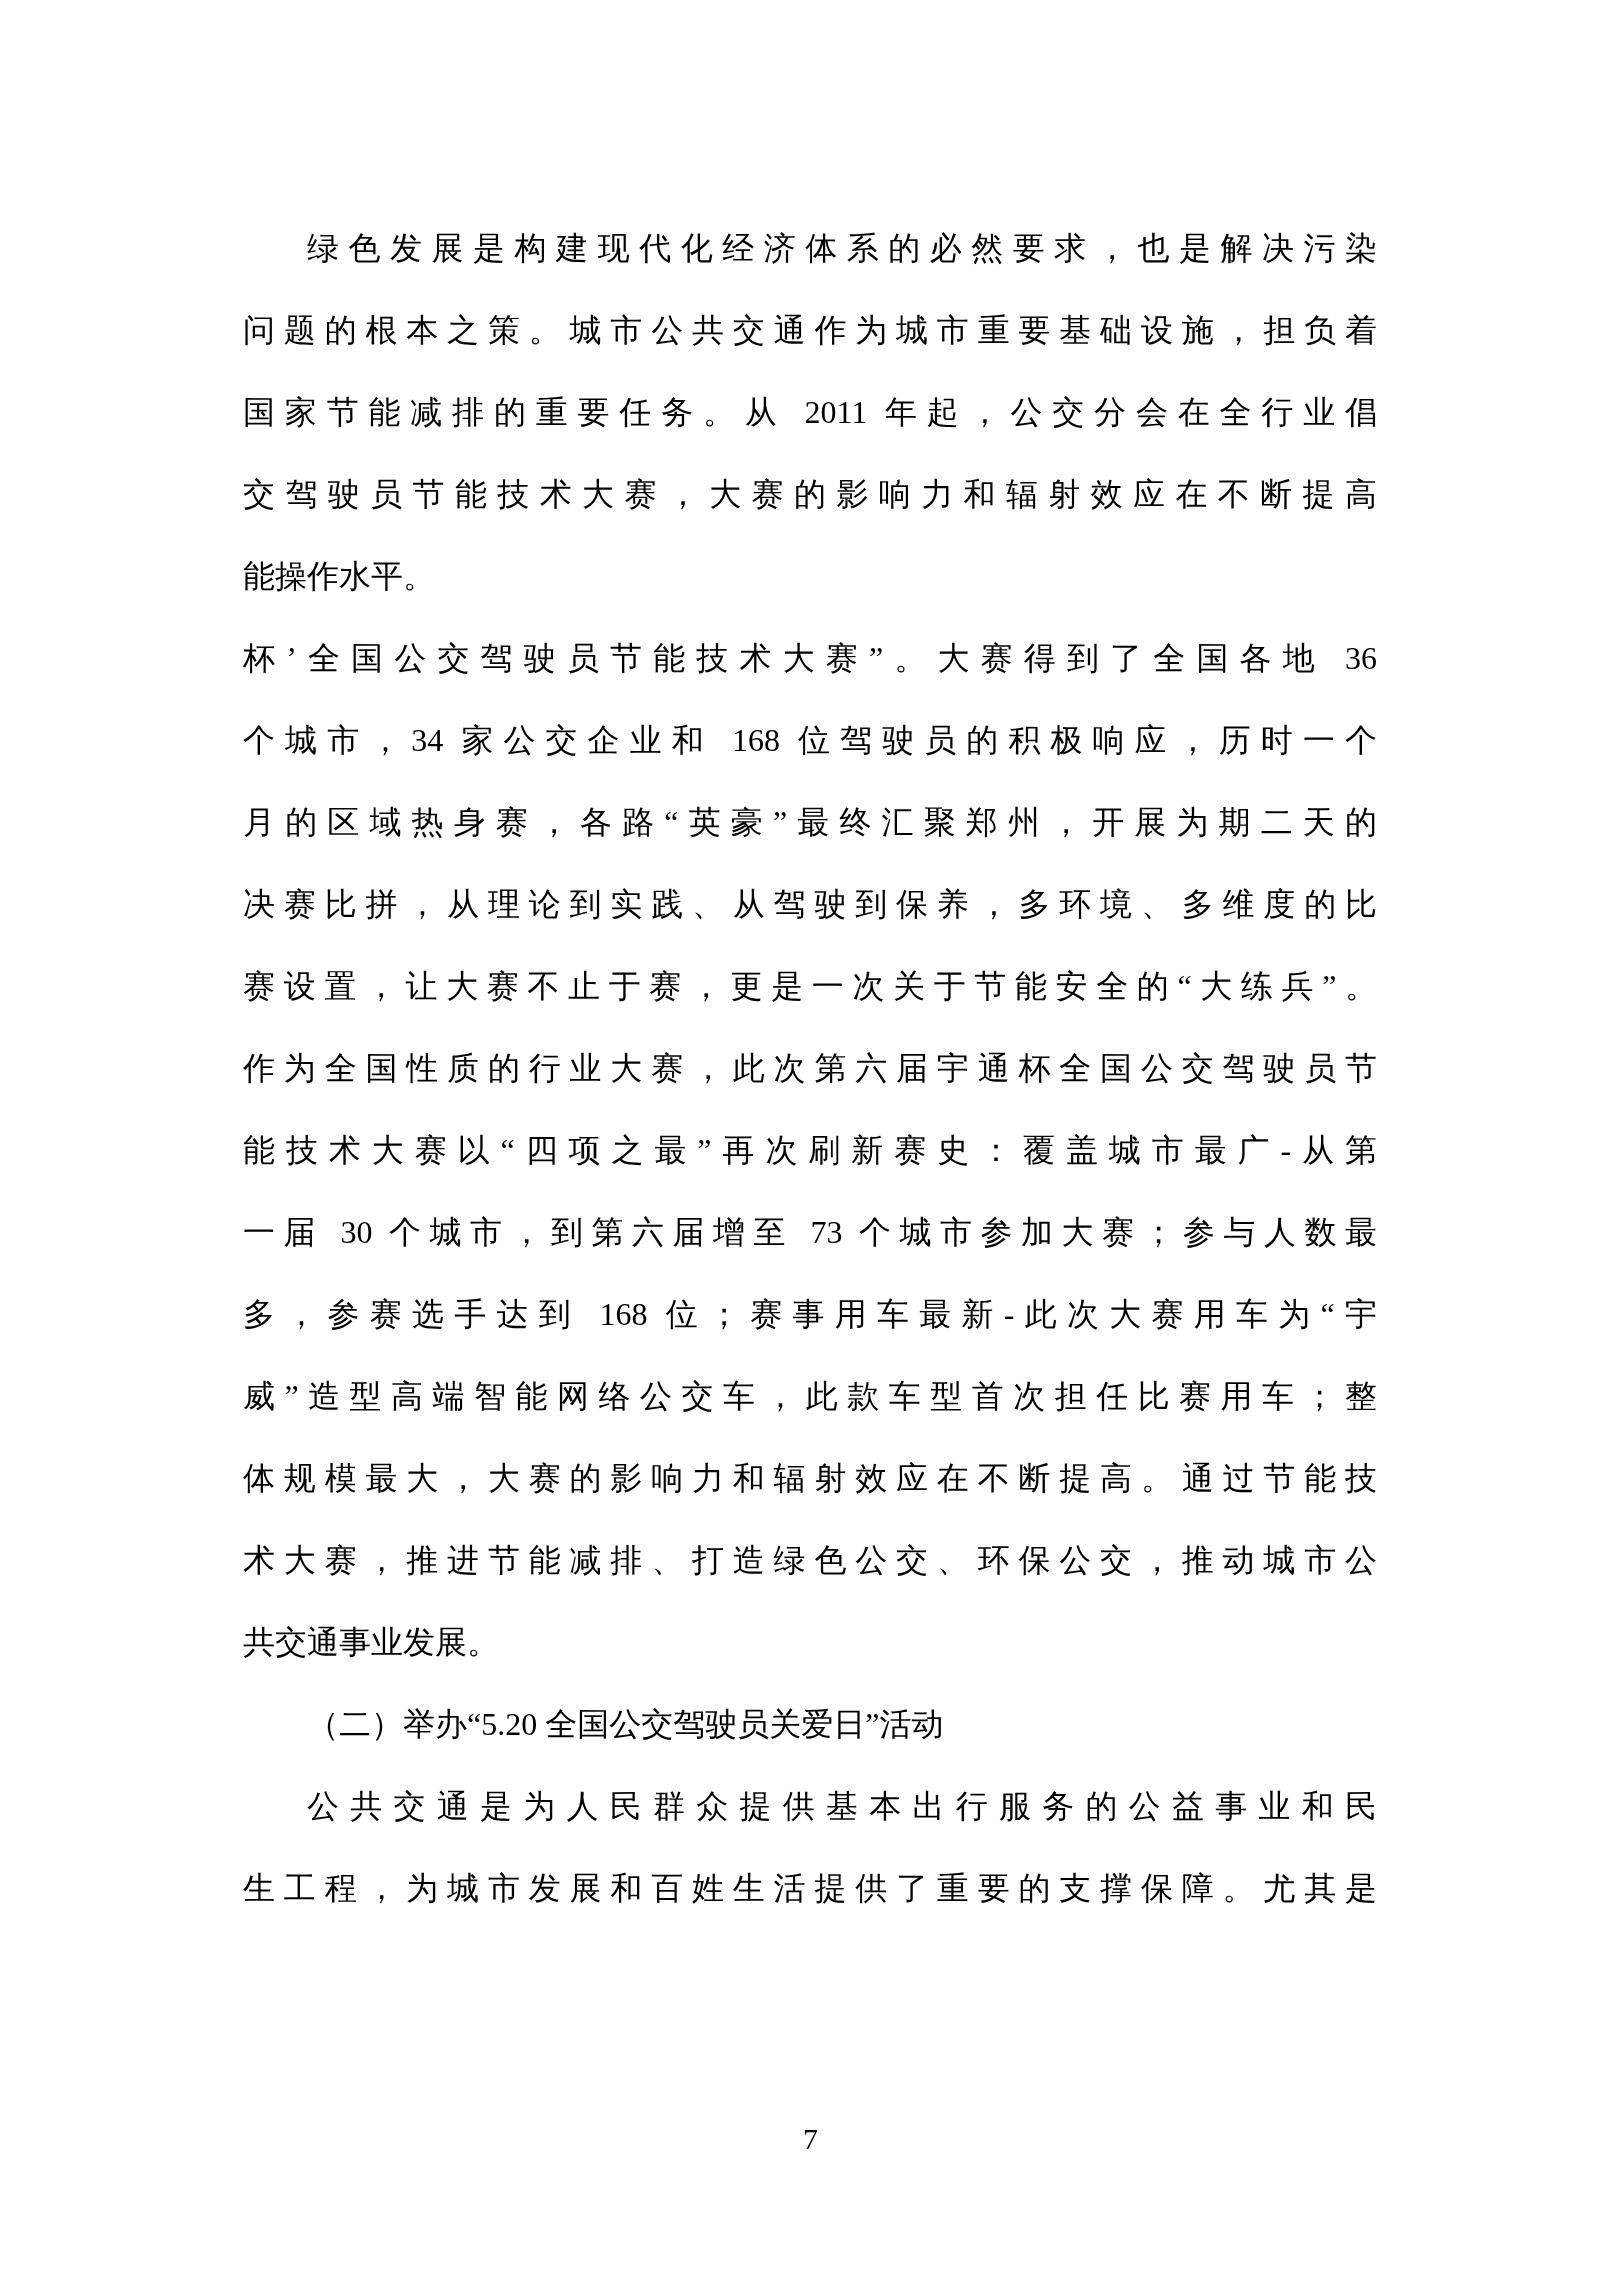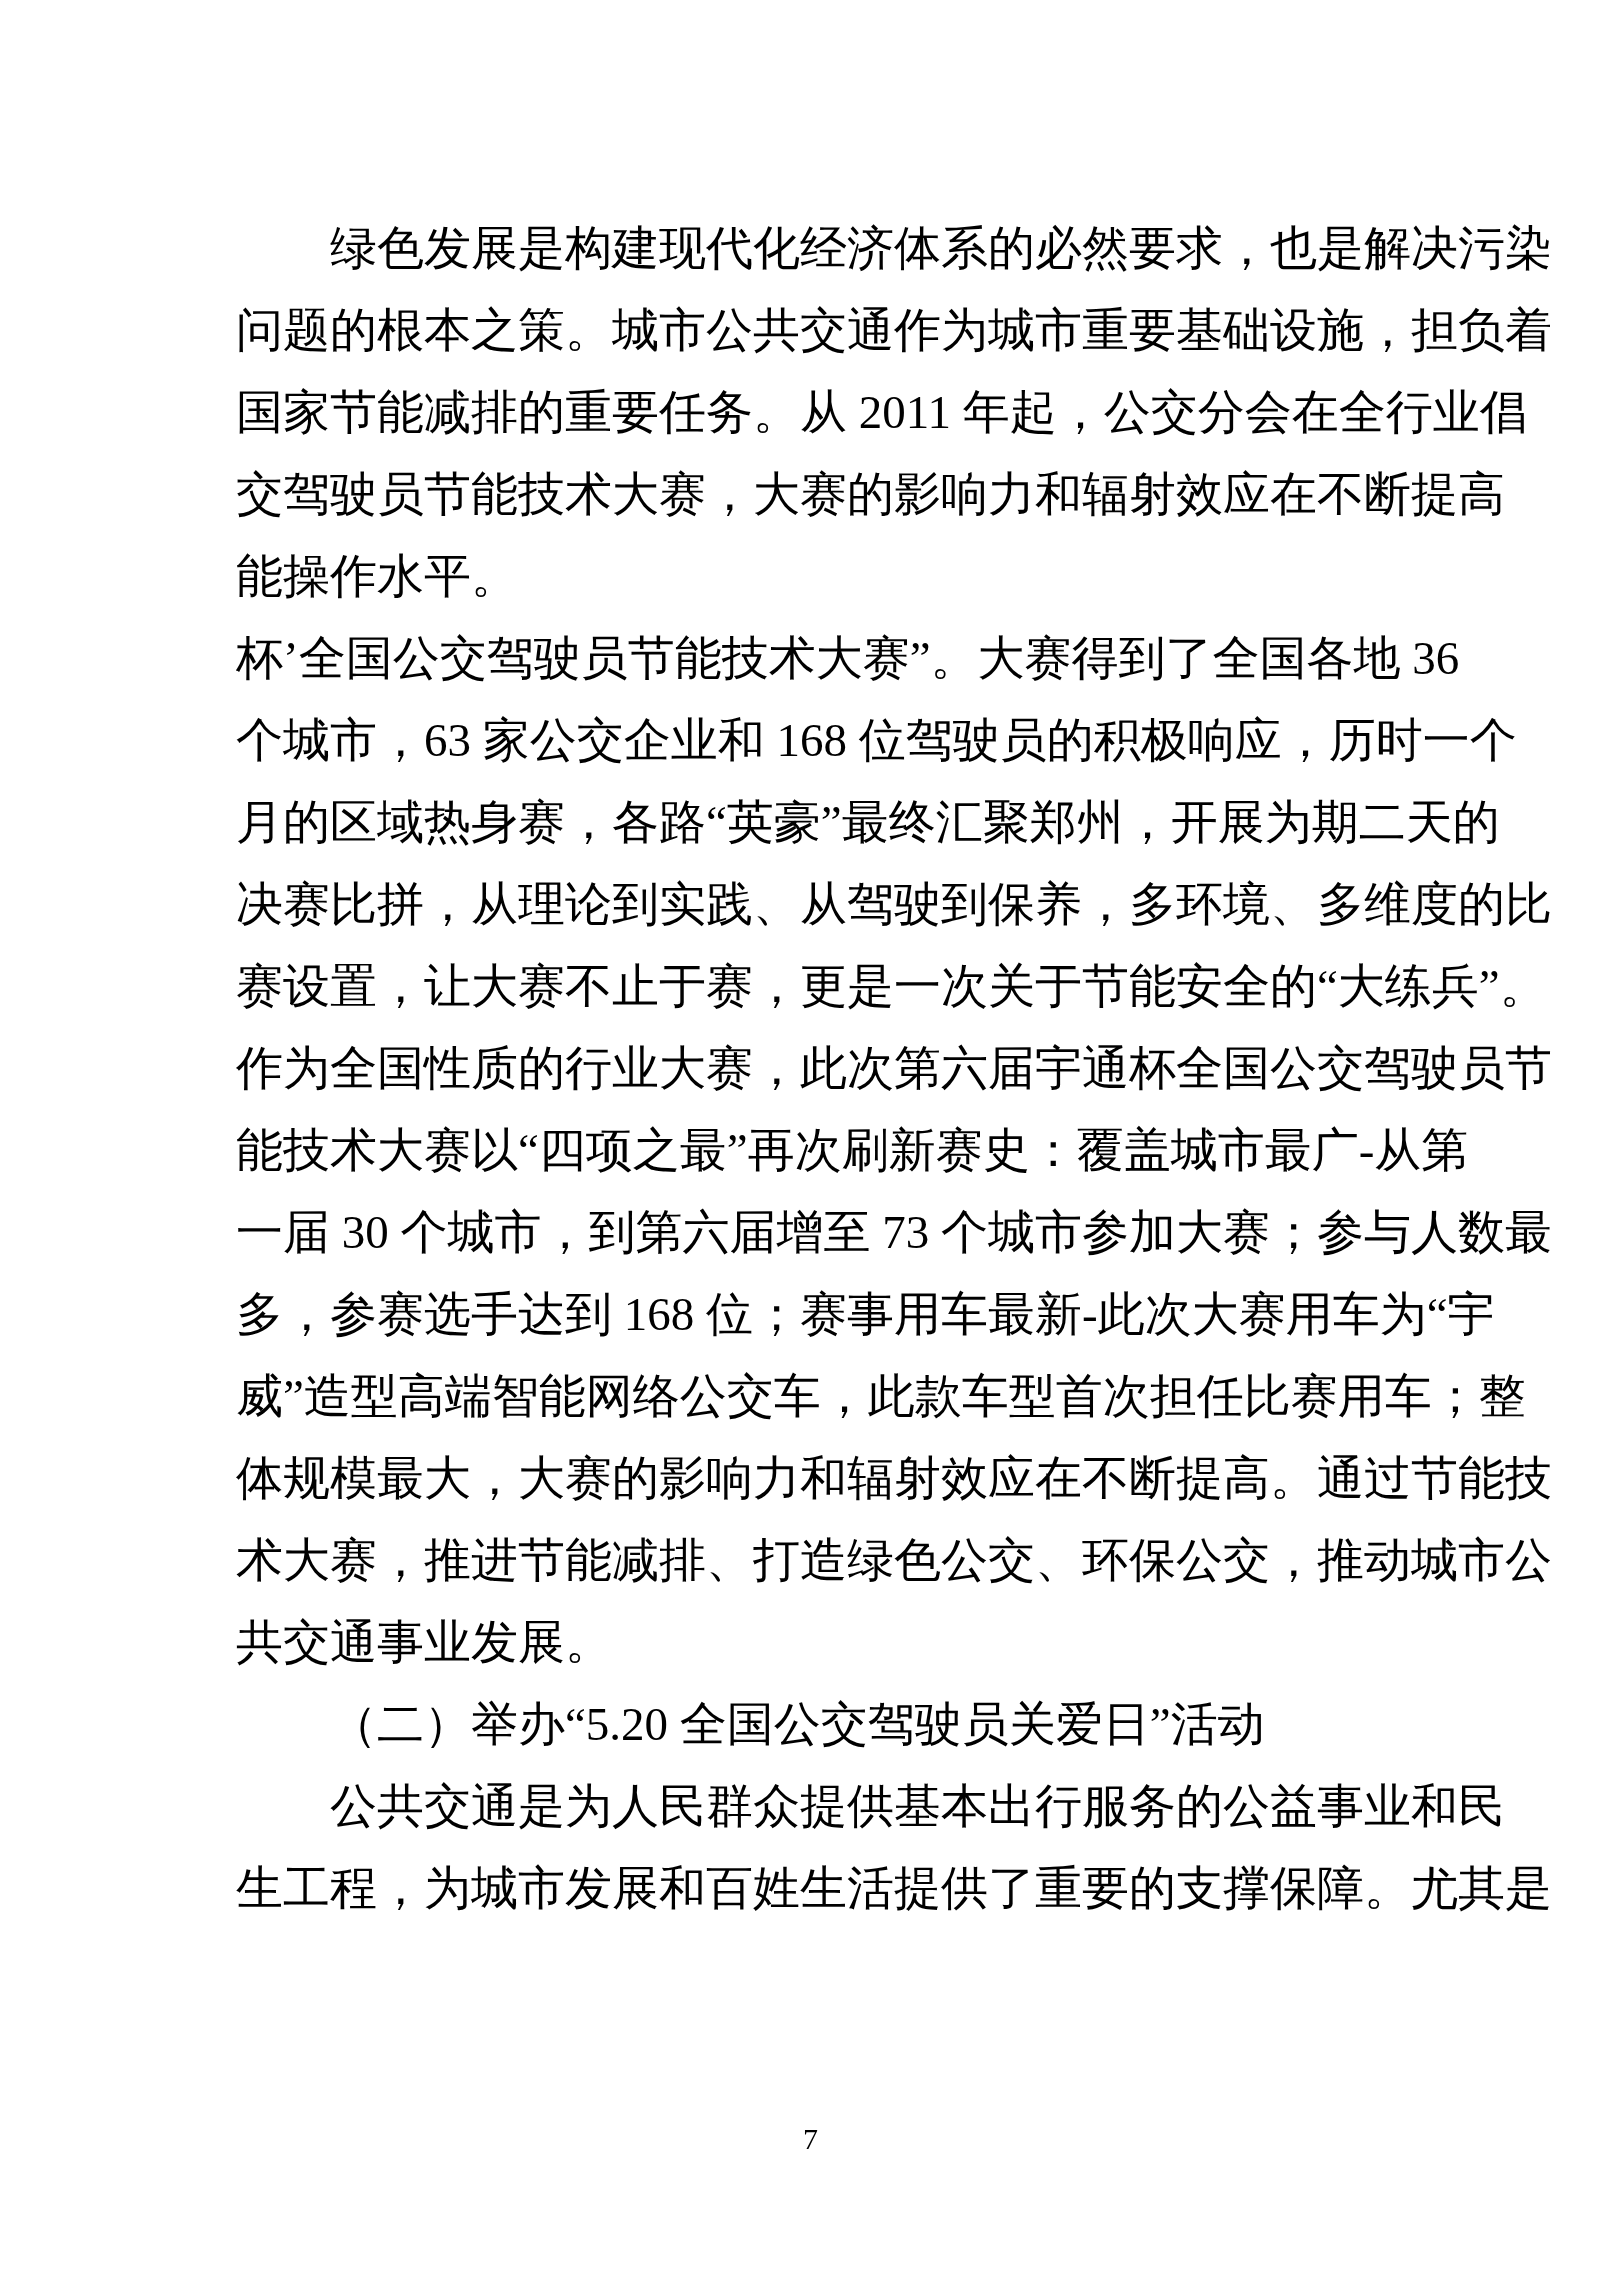--- a/index.html
+++ b/index.html
@@ -14,24 +14,24 @@
     position: relative;
     width: 1621px;
     height: 2293px;
     background: var(--page-bg);
     color: var(--text-color);
     font-family: "Liberation Serif", "DejaVu Serif", serif;
     overflow: hidden;
   }
   .text-block {
     position: absolute;
-    left: 236px;
+    left: 243px;
     top: 207px;
     width: 1134px;
-    font-size: 47px;
+    font-size: 32px;
     line-height: 82px;
   }
   .line {
     text-align: justify;
     text-align-last: justify;
     white-space: nowrap;
     height: 82px;
   }
   .line.last,
   .line.heading {
@@ -61,21 +61,21 @@
 <div class="page">
   <div class="text-block">
 
     <div class="line indent">绿色发展是构建现代化经济体系的必然要求，也是解决污染</div>
     <div class="line">问题的根本之策。城市公共交通作为城市重要基础设施，担负着</div>
     <div class="line">国家节能减排的重要任务。从 2011 年起，公交分会在全行业倡</div>
     <div class="line">交驾驶员节能技术大赛，大赛的影响力和辐射效应在不断提高</div>
     <div class="line last">能操作水平。</div>
 
     <div class="line">杯’全国公交驾驶员节能技术大赛”。大赛得到了全国各地 36</div>
-    <div class="line">个城市，63 家公交企业和 168 位驾驶员的积极响应，历时一个</div>
+    <div class="line">个城市，34 家公交企业和 168 位驾驶员的积极响应，历时一个</div>
     <div class="line">月的区域热身赛，各路“英豪”最终汇聚郑州，开展为期二天的</div>
     <div class="line">决赛比拼，从理论到实践、从驾驶到保养，多环境、多维度的比</div>
     <div class="line">赛设置，让大赛不止于赛，更是一次关于节能安全的“大练兵”。</div>
     <div class="line">作为全国性质的行业大赛，此次第六届宇通杯全国公交驾驶员节</div>
     <div class="line">能技术大赛以“四项之最”再次刷新赛史：覆盖城市最广-从第</div>
     <div class="line">一届 30 个城市，到第六届增至 73 个城市参加大赛；参与人数最</div>
     <div class="line">多，参赛选手达到 168 位；赛事用车最新-此次大赛用车为“宇</div>
     <div class="line">威”造型高端智能网络公交车，此款车型首次担任比赛用车；整</div>
     <div class="line">体规模最大，大赛的影响力和辐射效应在不断提高。通过节能技</div>
     <div class="line">术大赛，推进节能减排、打造绿色公交、环保公交，推动城市公</div>

